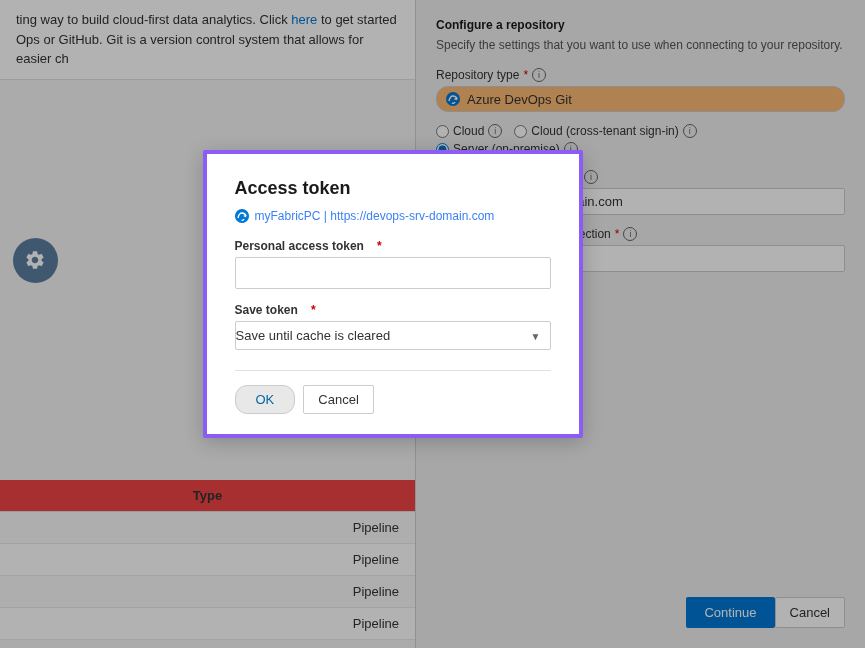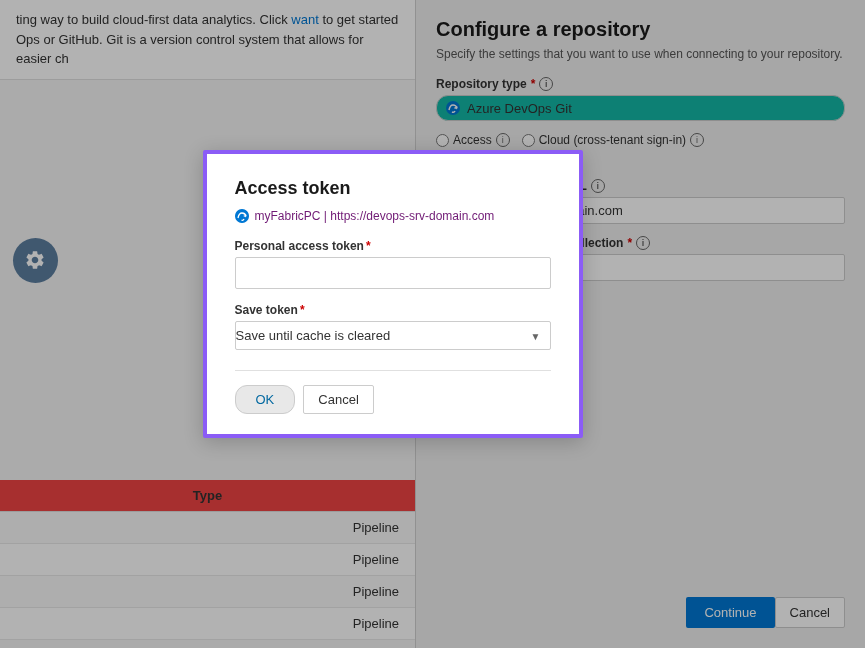--- a/index.html
+++ b/index.html
@@ -101,35 +101,35 @@
 
     
     .right-panel {
       width: 450px;
       background: #f0f0f0;
       padding: 18px 20px;
       border-left: 1px solid #d0d0d0;
     }
 
     .right-panel-title {
-      font-size: 20px;
+      font-size: 12px;
       font-weight: 600;
       color: #1a1a1a;
       margin-bottom: 6px;
     }
 
     .right-panel-subtitle {
       font-size: 12px;
       color: #555;
       margin-bottom: 16px;
     }
 
     .field-label {
       font-size: 12px;
-      font-weight: 700;
+      font-weight: 400;
       color: #333;
       margin-bottom: 4px;
       display: flex;
       align-items: center;
       gap: 4px;
     }
 
     .required-star {
       color: #c00;
     }
@@ -145,21 +145,21 @@
       font-size: 9px;
       color: #666;
       cursor: pointer;
     }
 
     .repo-type-select {
       display: flex;
       align-items: center;
       gap: 6px;
       padding: 4px 8px;
-      background: #14b8a6;
+      background: #fdba74;
       border: 1px solid #ccc;
       border-radius: 12px;
       margin-bottom: 12px;
       font-size: 13px;
       color: #333;
       width: 100%;
     }
 
     .radio-group {
       display: flex;
@@ -247,21 +247,21 @@
 
     .modal-title {
       font-size: 18px;
       font-weight: 600;
       color: #1a1a1a;
       margin-bottom: 10px;
     }
 
     .modal-subtitle {
       font-size: 12px;
-      color: #701a75;
+      color: #3b82f6;
       margin-bottom: 16px;
       display: flex;
       align-items: center;
       gap: 6px;
     }
 
     .modal-devops-icon {
       width: 14px;
       height: 14px;
       border-radius: 50%;
@@ -272,21 +272,21 @@
       justify-content: center;
     }
 
     .modal-field-label {
       font-size: 12px;
       font-weight: 600;
       color: #333;
       margin-bottom: 4px;
       display: flex;
       align-items: center;
-      gap: 2px;
+      gap: 13px;
     }
 
     .modal-input {
       width: 100%;
       padding: 5px 8px;
       border: 1px solid #ccc;
       border-radius: 2px;
       font-size: 13px;
       background: #fff;
       margin-bottom: 14px;
@@ -365,21 +365,21 @@
       width: 16px;
       height: 16px;
     }
   </style>
 </head>
 <body>
 
 <div class="main-layout">
   <div class="left-panel">
     <div class="left-top-text">
-      <span>ting way to build cloud-first data analytics. Click </span><a href="#">want</a><span> to get started</span><br>
+      <span>ting way to build cloud-first data analytics. Click </span><a href="#">here</a><span> to get started</span><br>
       <span>Ops or GitHub. Git is a version control system that allows for easier ch</span>
     </div>
 
     <div class="left-icon-area">
       <div class="gear-icon-bg">
         <svg width="22" height="22" viewBox="0 0 24 24" fill="white">
           <path d="M19.14,12.94c0.04-0.3,0.06-0.61,0.06-0.94c0-0.32-0.02-0.64-0.07-0.94l2.03-1.58c0.18-0.14,0.23-0.41,0.12-0.61 l-1.92-3.32c-0.12-0.22-0.37-0.29-0.59-0.22l-2.39,0.96c-0.5-0.38-1.03-0.7-1.62-0.94L14.4,2.81c-0.04-0.24-0.24-0.41-0.48-0.41 h-3.84c-0.24,0-0.43,0.17-0.47,0.41L9.25,5.35C8.66,5.59,8.12,5.92,7.63,6.29L5.24,5.33c-0.22-0.08-0.47,0-0.59,0.22L2.74,8.87 C2.62,9.08,2.66,9.34,2.86,9.48l2.03,1.58C4.84,11.36,4.8,11.69,4.8,12s0.02,0.64,0.07,0.94l-2.03,1.58 c-0.18,0.14-0.23,0.41-0.12,0.61l1.92,3.32c0.12,0.22,0.37,0.29,0.59,0.22l2.39-0.96c0.5,0.38,1.03,0.7,1.62,0.94l0.36,2.54 c0.05,0.24,0.24,0.41,0.48,0.41h3.84c0.24,0,0.44-0.17,0.47-0.41l0.36-2.54c0.59-0.24,1.13-0.56,1.62-0.94l2.39,0.96 c0.22,0.08,0.47,0,0.59-0.22l1.92-3.32c0.12-0.22,0.07-0.47-0.12-0.61L19.14,12.94z M12,15.6c-1.98,0-3.6-1.62-3.6-3.6 s1.62-3.6,3.6-3.6s3.6,1.62,3.6,3.6S13.98,15.6,12,15.6z"></path>
         </svg>
       </div>
     </div>
@@ -420,21 +420,21 @@
           <path d="M10 11 Q9 13 7 12" stroke="white" stroke-width="1.5" fill="none"></path>
           <polyline points="12,6 12,9 9,8" fill="white" stroke="white" stroke-width="0.5"></polyline>
         </svg>
       </span>
       <span>Azure DevOps Git</span>
     </div>
 
     <div class="radio-group">
       <div class="radio-option">
         <input type="radio" name="repoRadio" id="cloud" style="">
-        <label for="cloud">Access</label>
+        <label for="cloud">Cloud</label>
         <span class="info-icon">i</span>
       </div>
       <div class="radio-option">
         <input type="radio" name="repoRadio" id="cloud-cross" style="">
         <label for="cloud-cross">Cloud (cross-tenant sign-in)</label>
         <span class="info-icon">i</span>
       </div>
       <div class="radio-option">
         <input type="radio" name="repoRadio" id="server" checked="" style="">
         <label for="server">Server (on-premise)</label>

